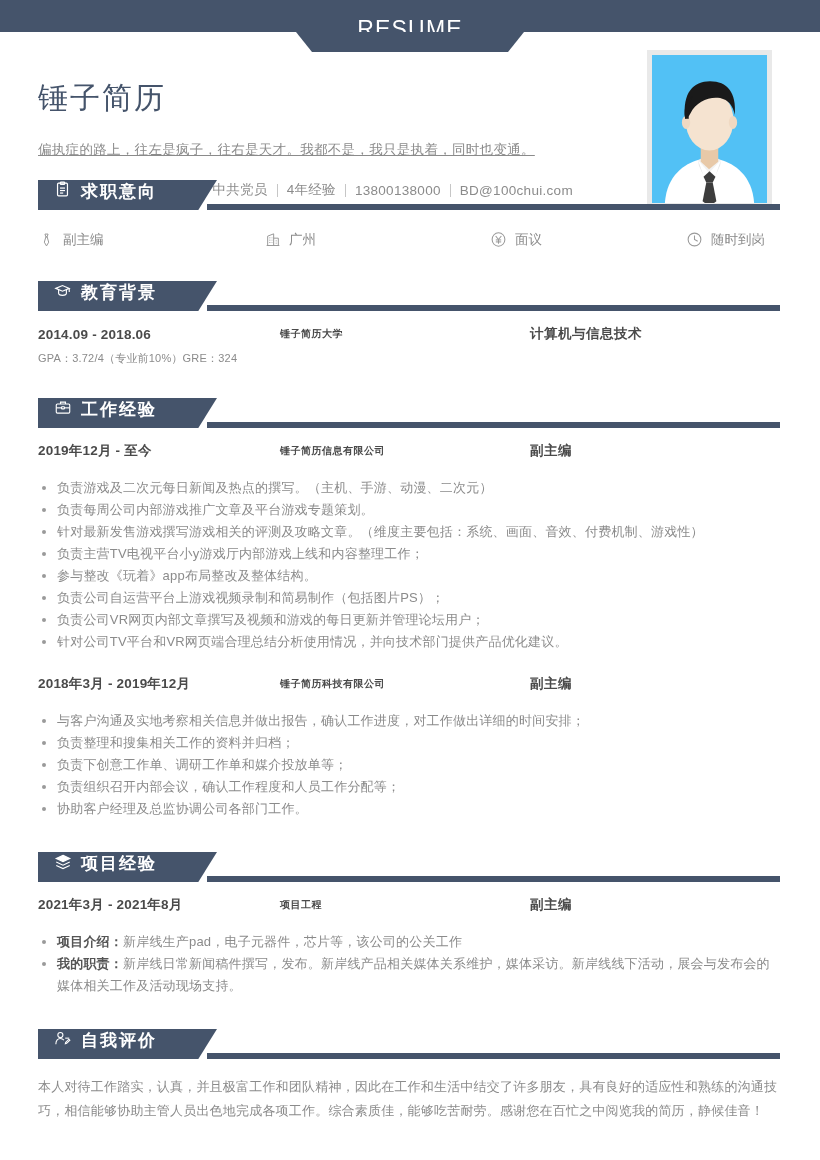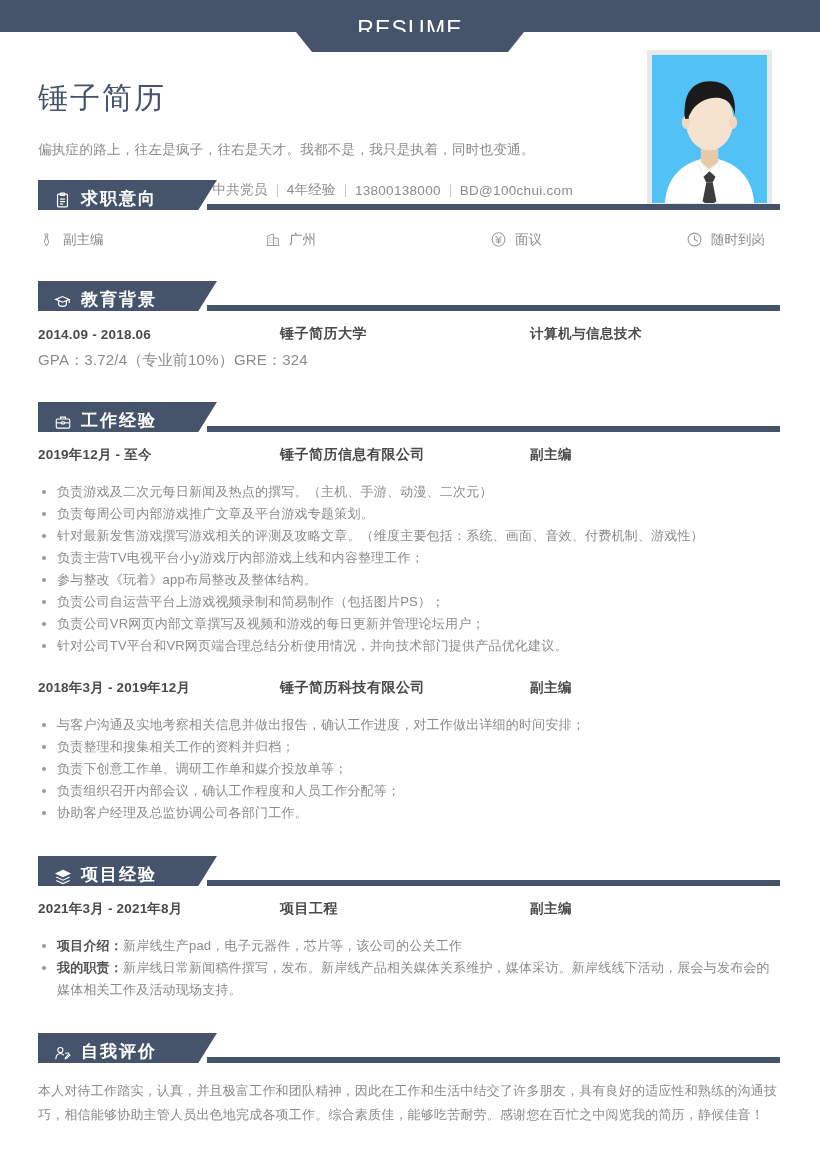--- a/index.html
+++ b/index.html
@@ -60,20 +60,21 @@
     color: #45546b;
     font-weight: 400;
     letter-spacing: 2px;
     margin-bottom: 22px;
   }
   .motto {
     font-size: 13.5px;
     color: #8b8b8b;
     letter-spacing: 0.3px;
     margin-bottom: 22px;
+    text-decoration: underline;
   }
   .basics {
     font-size: 13.5px;
     color: #8b8b8b;
     letter-spacing: 0.3px;
     display: flex;
     align-items: center;
     flex-wrap: wrap;
   }
   .basics .sep {
@@ -104,22 +105,22 @@
     height: 30px;
     margin-bottom: 10px;
   }
   .sec-tab {
     position: absolute;
     left: 38px;
     top: 0;
     height: 30px;
     background: #45546b;
     display: flex;
-    align-items: flex-end;
-    padding: 12px 0 0 15px;
+    align-items: flex-start;
+    padding: 0 0 0 15px;
     z-index: 2;
   }
   .sec-tab .sec-icon {
     width: 19px; height: 19px;
     display: inline-flex; align-items: center; justify-content: center;
     margin-right: 9px;
   }
   .sec-tab .sec-icon svg { display: block; }
   .sec-title {
     color: #ffffff;
@@ -158,34 +159,34 @@
   }
   .meta-row .col-date {
     width: 242px;
     font-size: 13.5px;
     font-weight: bold;
     color: #4a4a4a;
     letter-spacing: 0.2px;
   }
   .meta-row .col-org {
     width: 250px;
-    font-size: 14px;
+    font-size: 10px;
     font-weight: bold;
     color: #4a4a4a;
     letter-spacing: 0.5px;
   }
   .meta-row .col-role {
     font-size: 13.5px;
     font-weight: bold;
     color: #4a4a4a;
     letter-spacing: 0.5px;
   }
 
   .sub-line {
-    font-size: 15px;
+    font-size: 11px;
     color: #8b8b8b;
     letter-spacing: 0.2px;
     margin-top: 2px;
   }
 
   ul.bullets { list-style: none; margin-top: 17px; }
   ul.bullets li {
     position: relative;
     padding-left: 19px;
     font-size: 13px;

